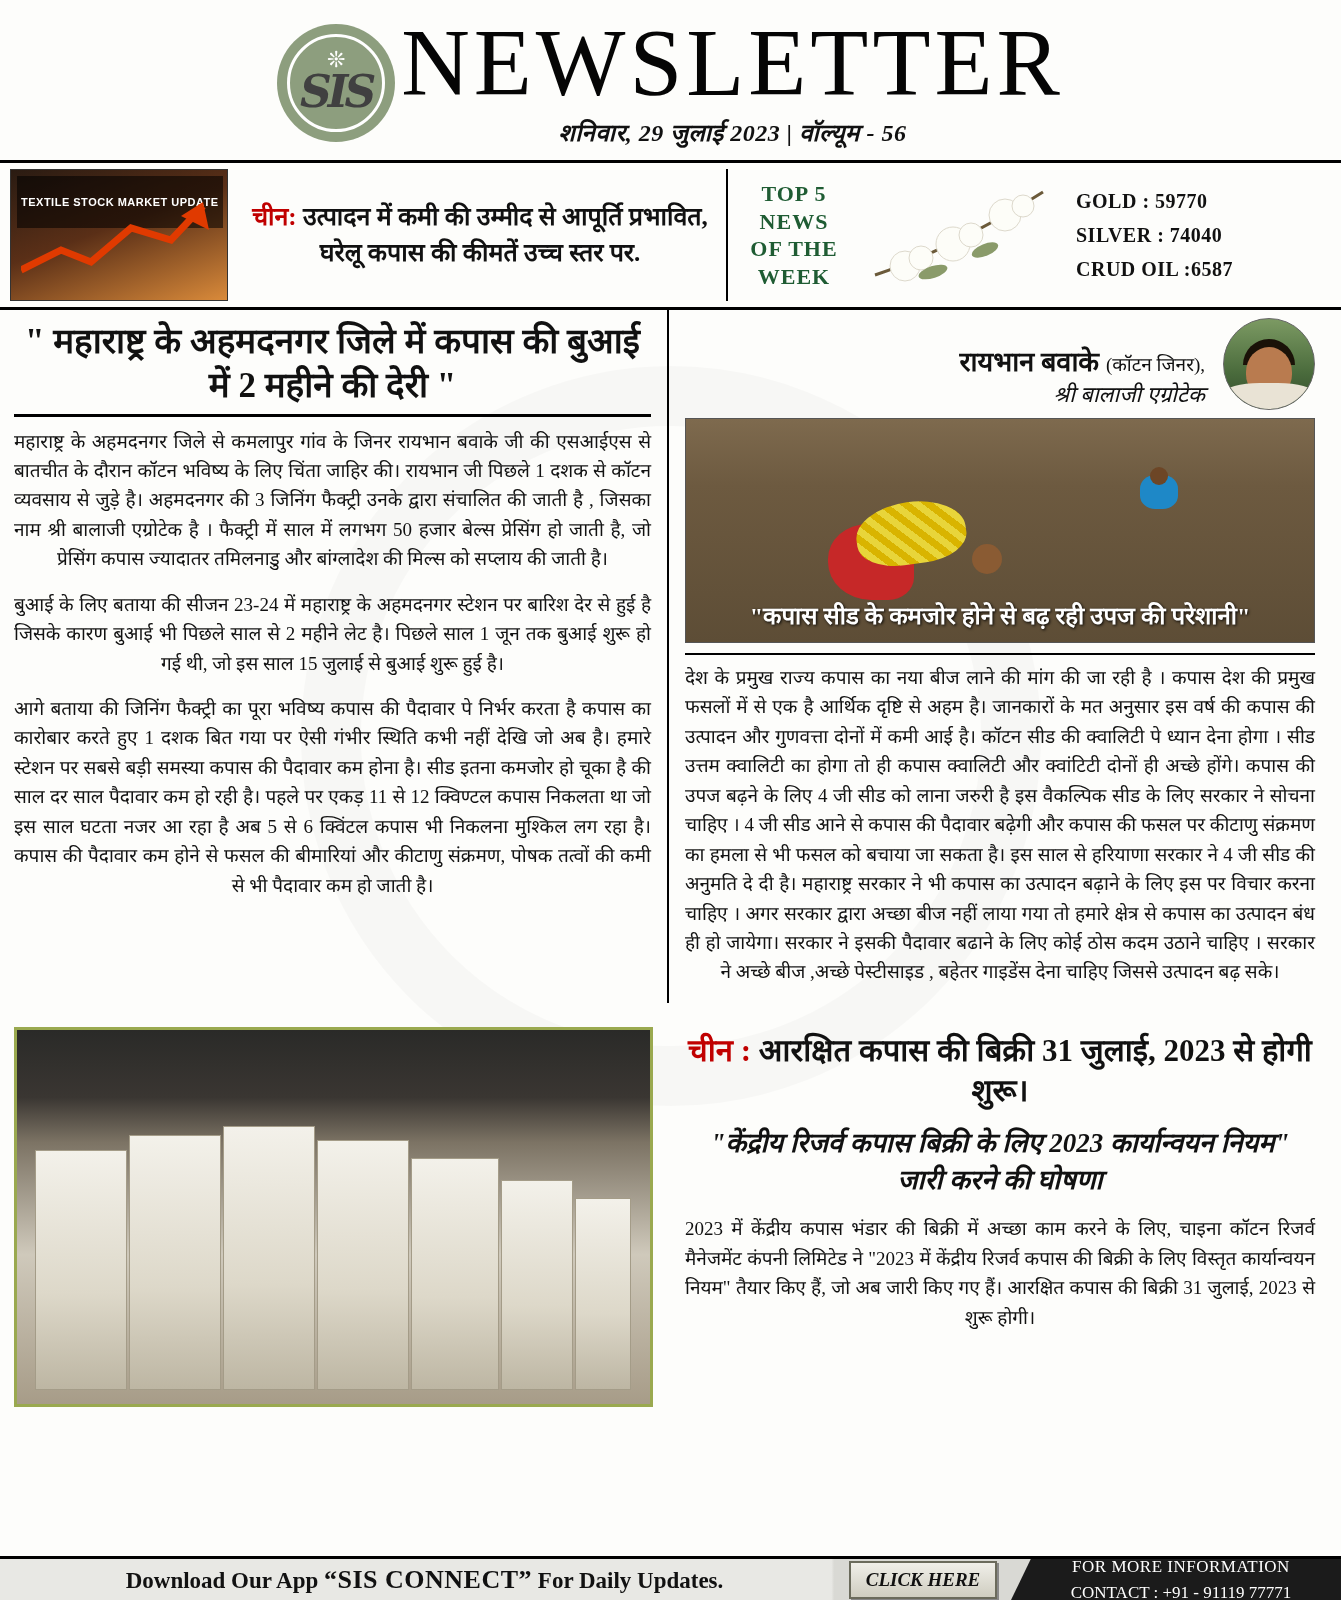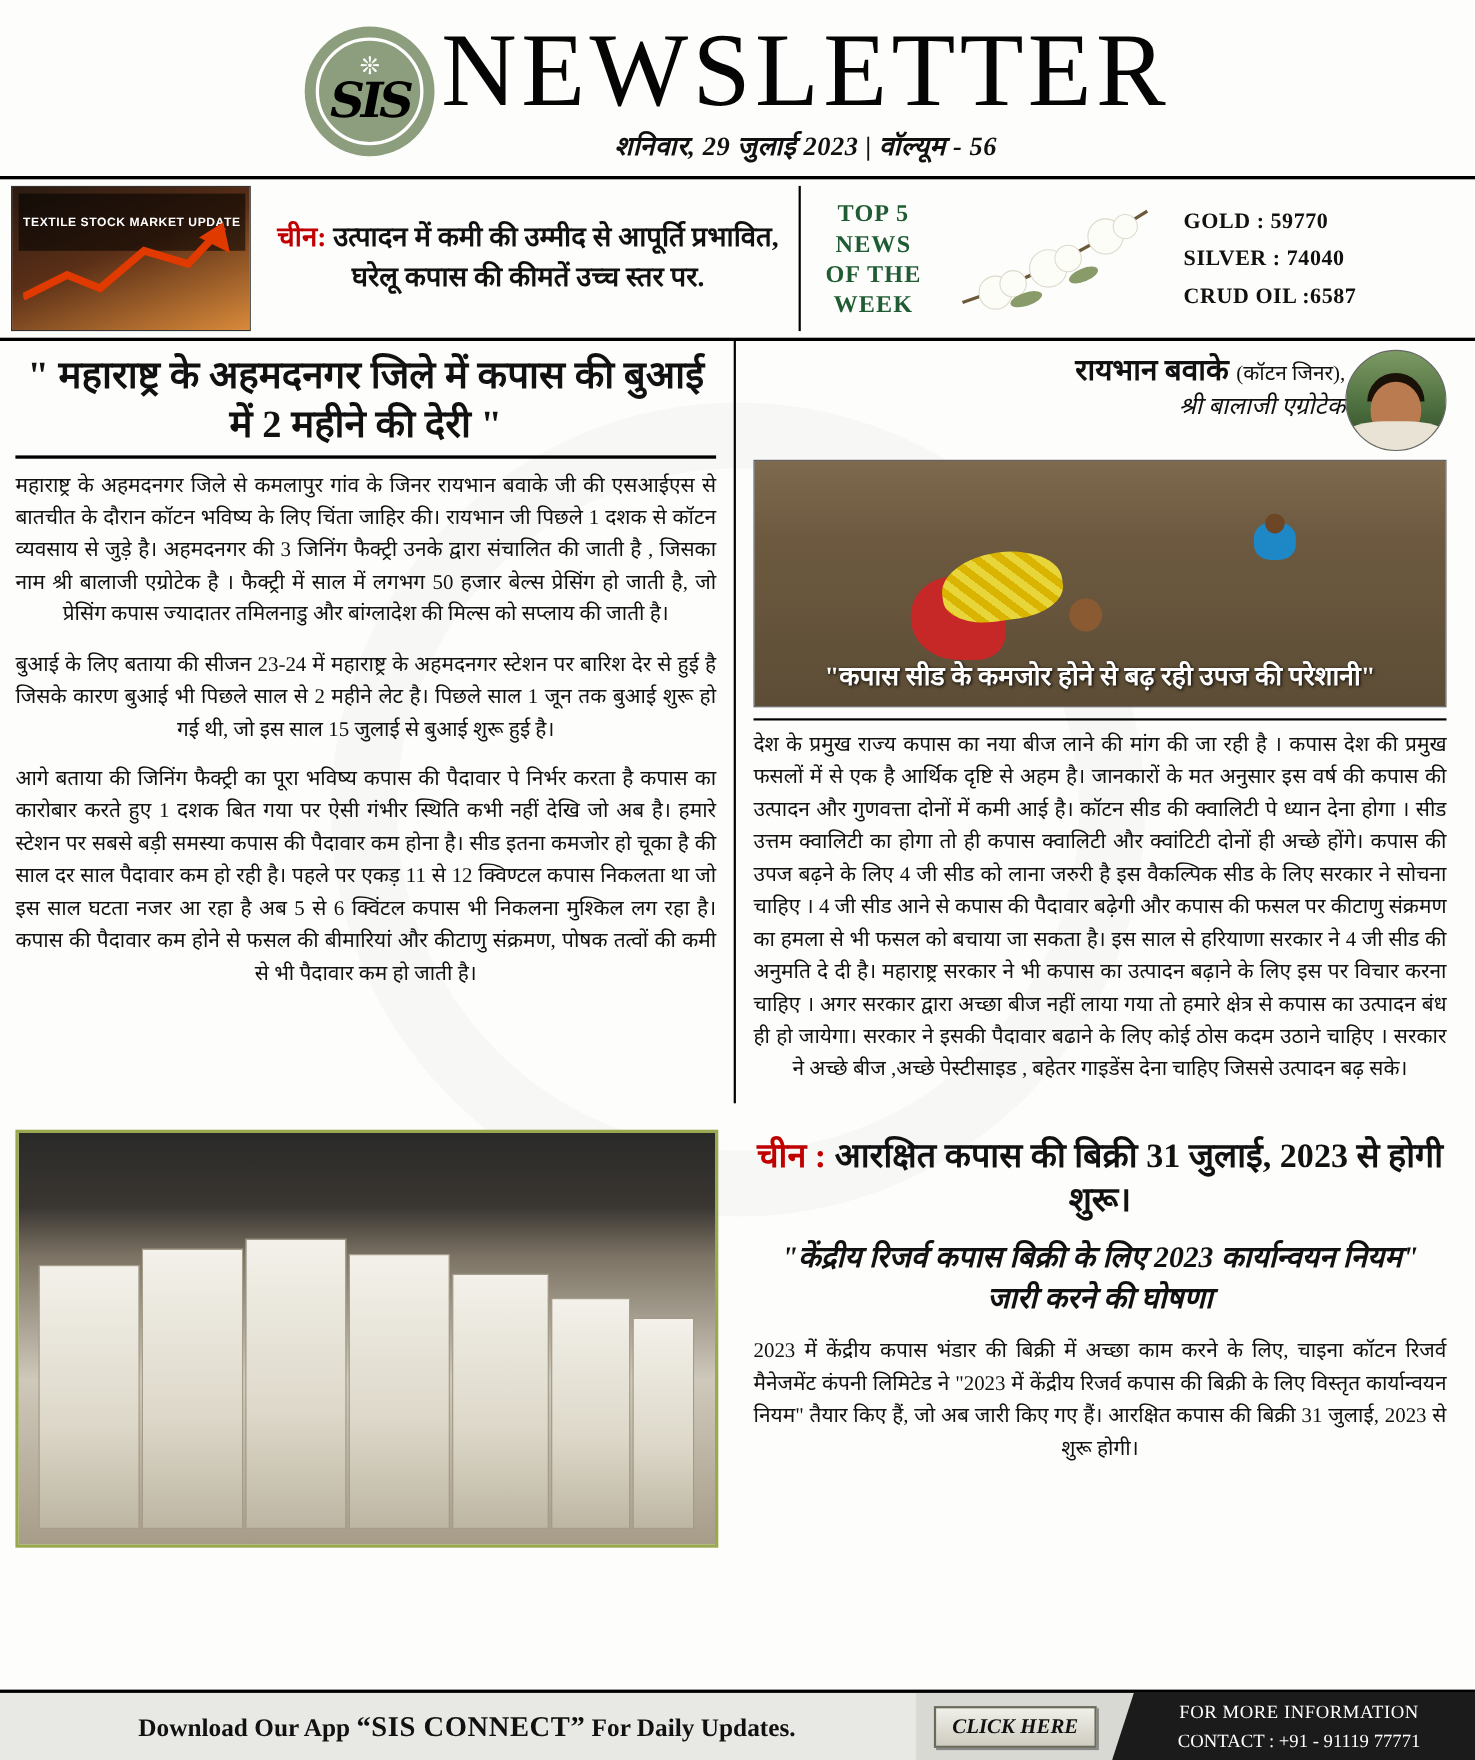--- a/index.html
+++ b/index.html
@@ -47,21 +47,21 @@
     display: flex; align-items: center; justify-content: center;
     flex-direction: column;
     color: #fff;
   }
   .logo-sis {
     font-family: "DejaVu Serif", serif;
     font-size: 44px;
     font-style: italic;
     letter-spacing: -4px;
     line-height: 1;
-    color: #000000;
+    color: #404040;
     font-weight: 700;
   }
   .logo-boll {
     font-size: 22px;
     line-height: 0.7;
     margin-bottom: 2px;
   }
   .title-block { text-align: center; }
   .newsletter-title {
     font-family: "Liberation Serif", "DejaVu Serif", serif;
@@ -175,22 +175,22 @@
   p.body {
     margin: 0 0 16px 0;
     font-size: 19px;
     line-height: 1.55;
     text-align: justify;
     text-align-last: center;
   }
 
   
   .byline {
-    display: flex; align-items: flex-start; justify-content: flex-end;
-    gap: 0;
+    display: flex; align-items: flex-end; justify-content: flex-end;
+    gap: 18px;
     margin-top: 8px;
   }
   .byline-text { text-align: right; line-height: 1.35; }
   .byline-name { font-size: 27px; font-weight: 700; }
   .byline-name small { font-size: 19px; font-weight: 400; }
   .byline-co { font-size: 22px; font-style: italic; }
   .avatar {
     width: 92px; height: 92px; border-radius: 50%;
     flex: none;
     overflow: hidden;
@@ -297,21 +297,21 @@
   .bottom-head-red .red { color: #c00000; }
   .bottom-sub {
     font-size: 27px; font-weight: 700; font-style: italic; text-align: center;
     line-height: 1.35; margin-bottom: 16px;
   }
 
   
   .footer {
     position: absolute;
     left: 0; right: 0; bottom: 0;
-    height: 64px;
+    height: 44px;
     display: flex;
     align-items: center;
     background: linear-gradient(90deg,#e8e8e4 0%, #e8e8e4 62%, #d9d9d4 62.2%, #d9d9d4 100%);
     border-top: 3px solid #000;
   }
   .footer-left {
     flex: 1;
     text-align: center;
     font-size: 23px;
     font-weight: bold;

